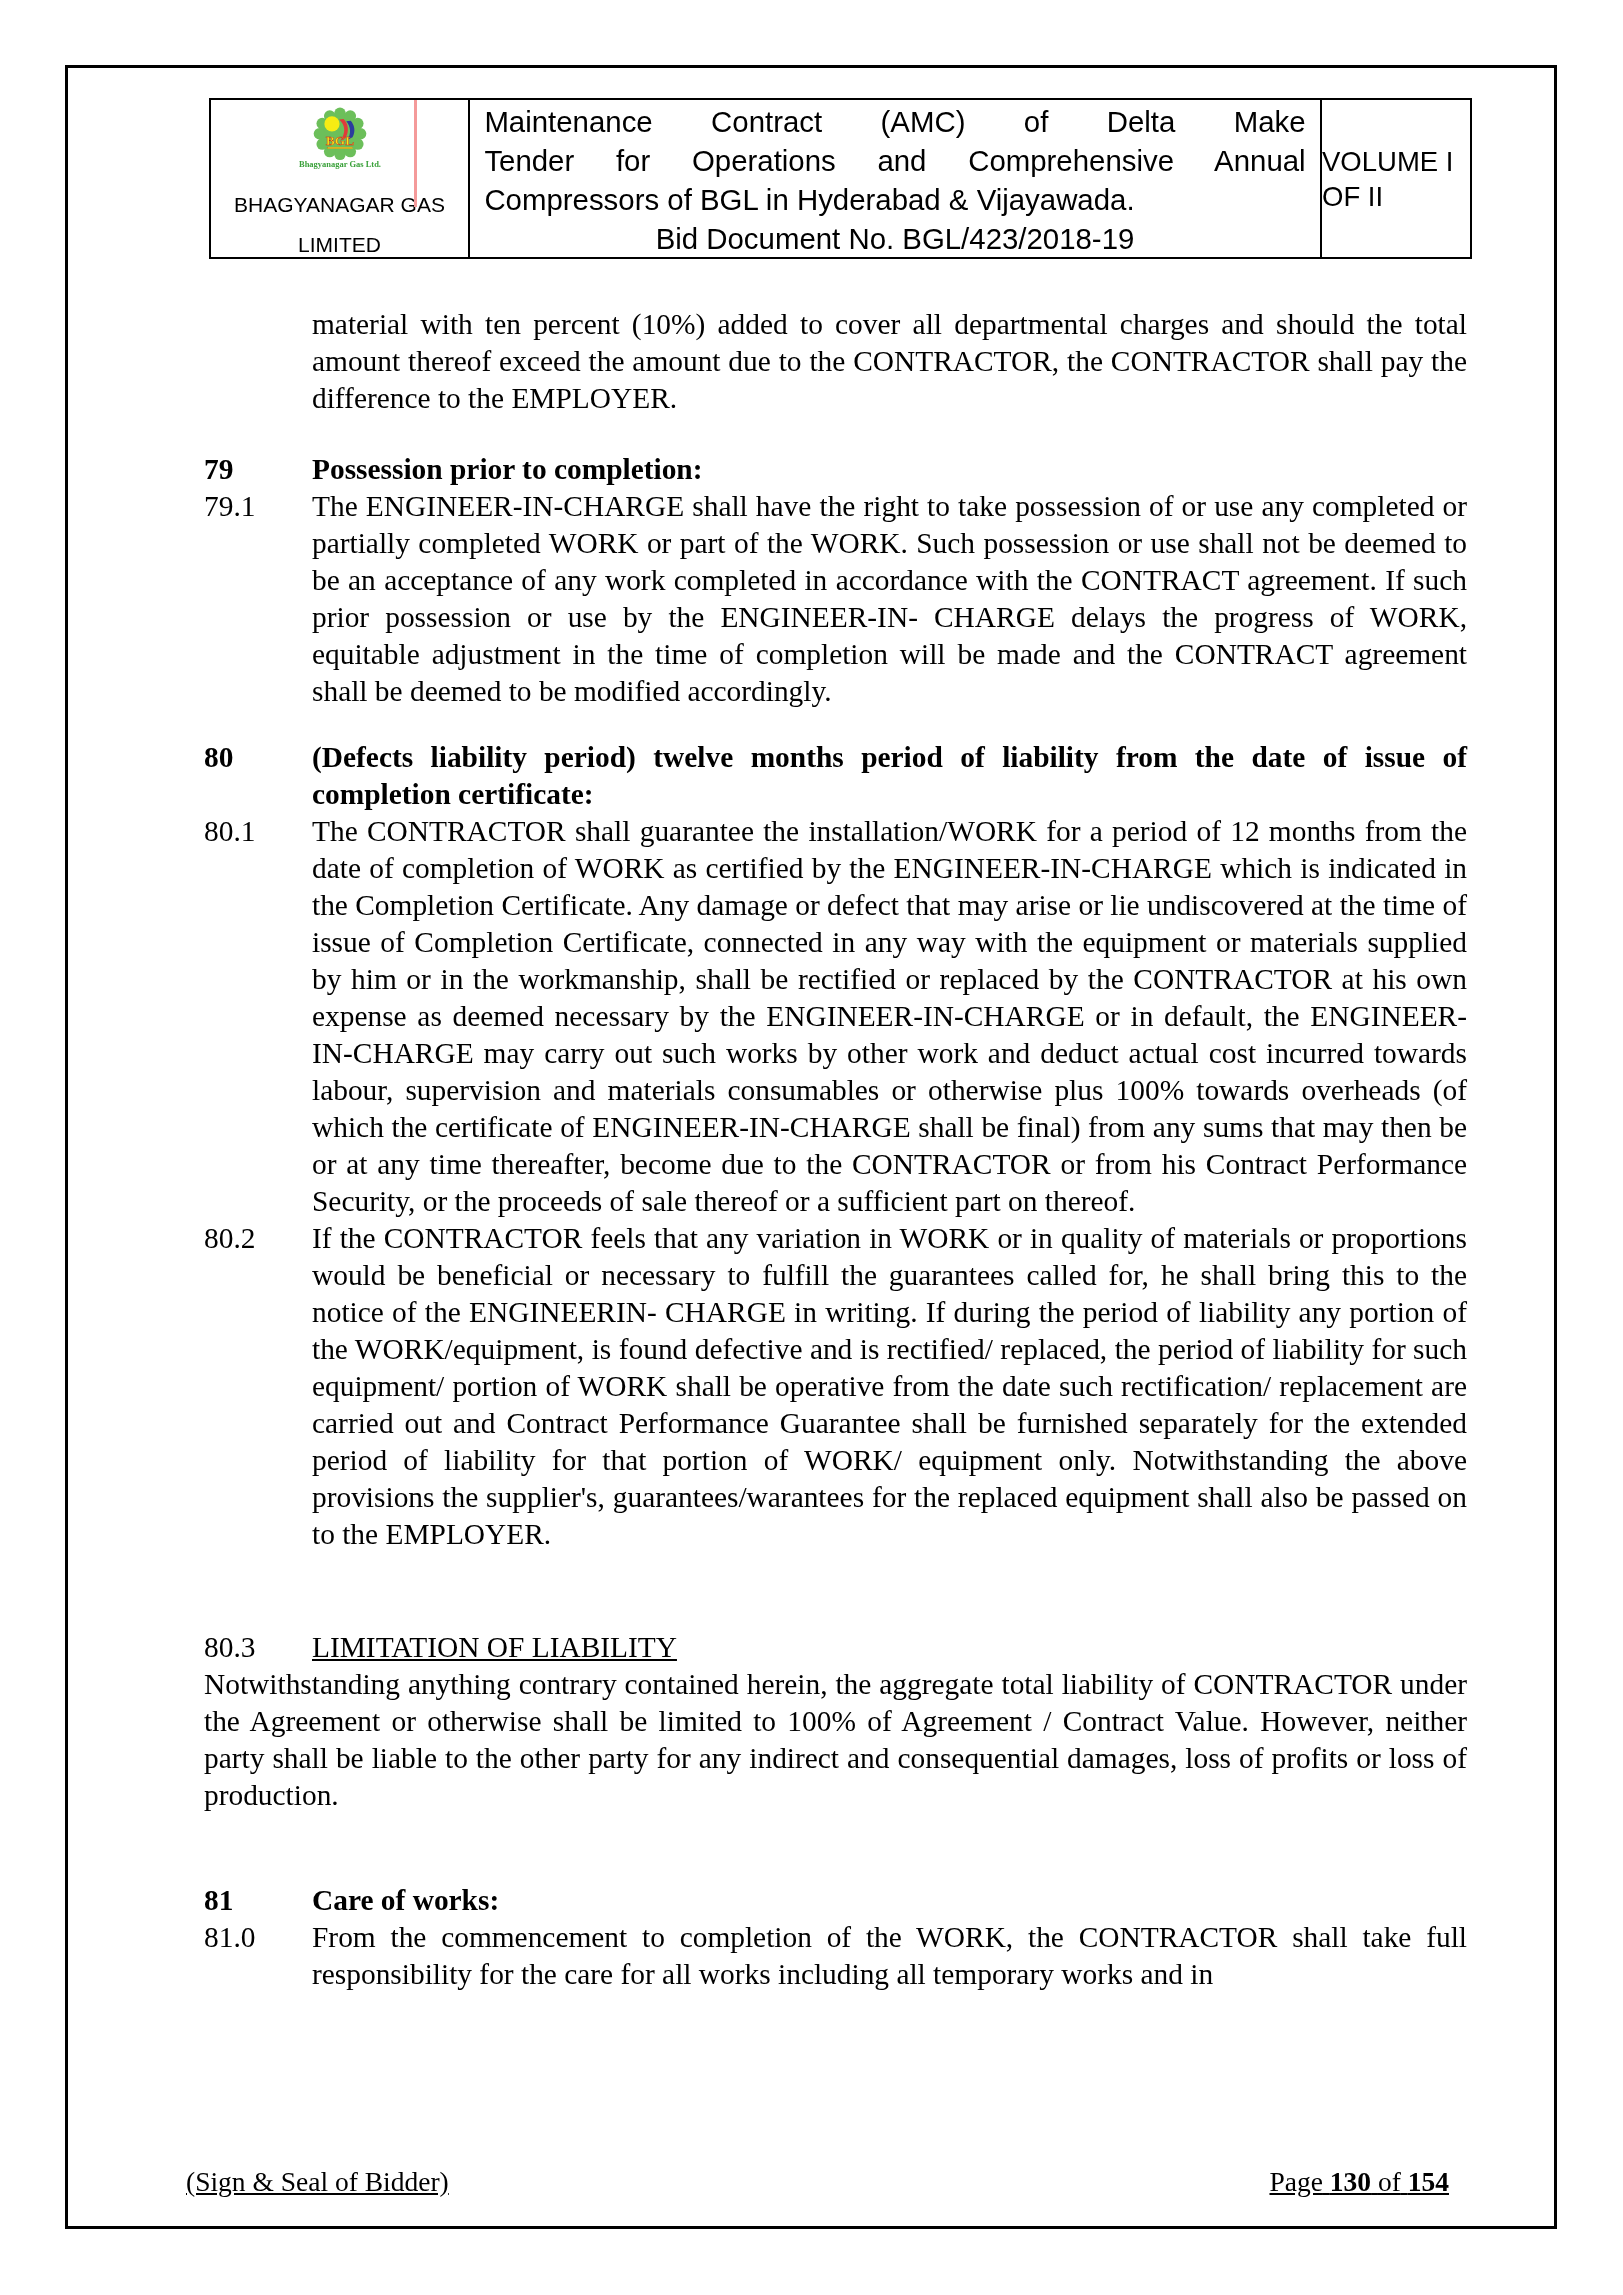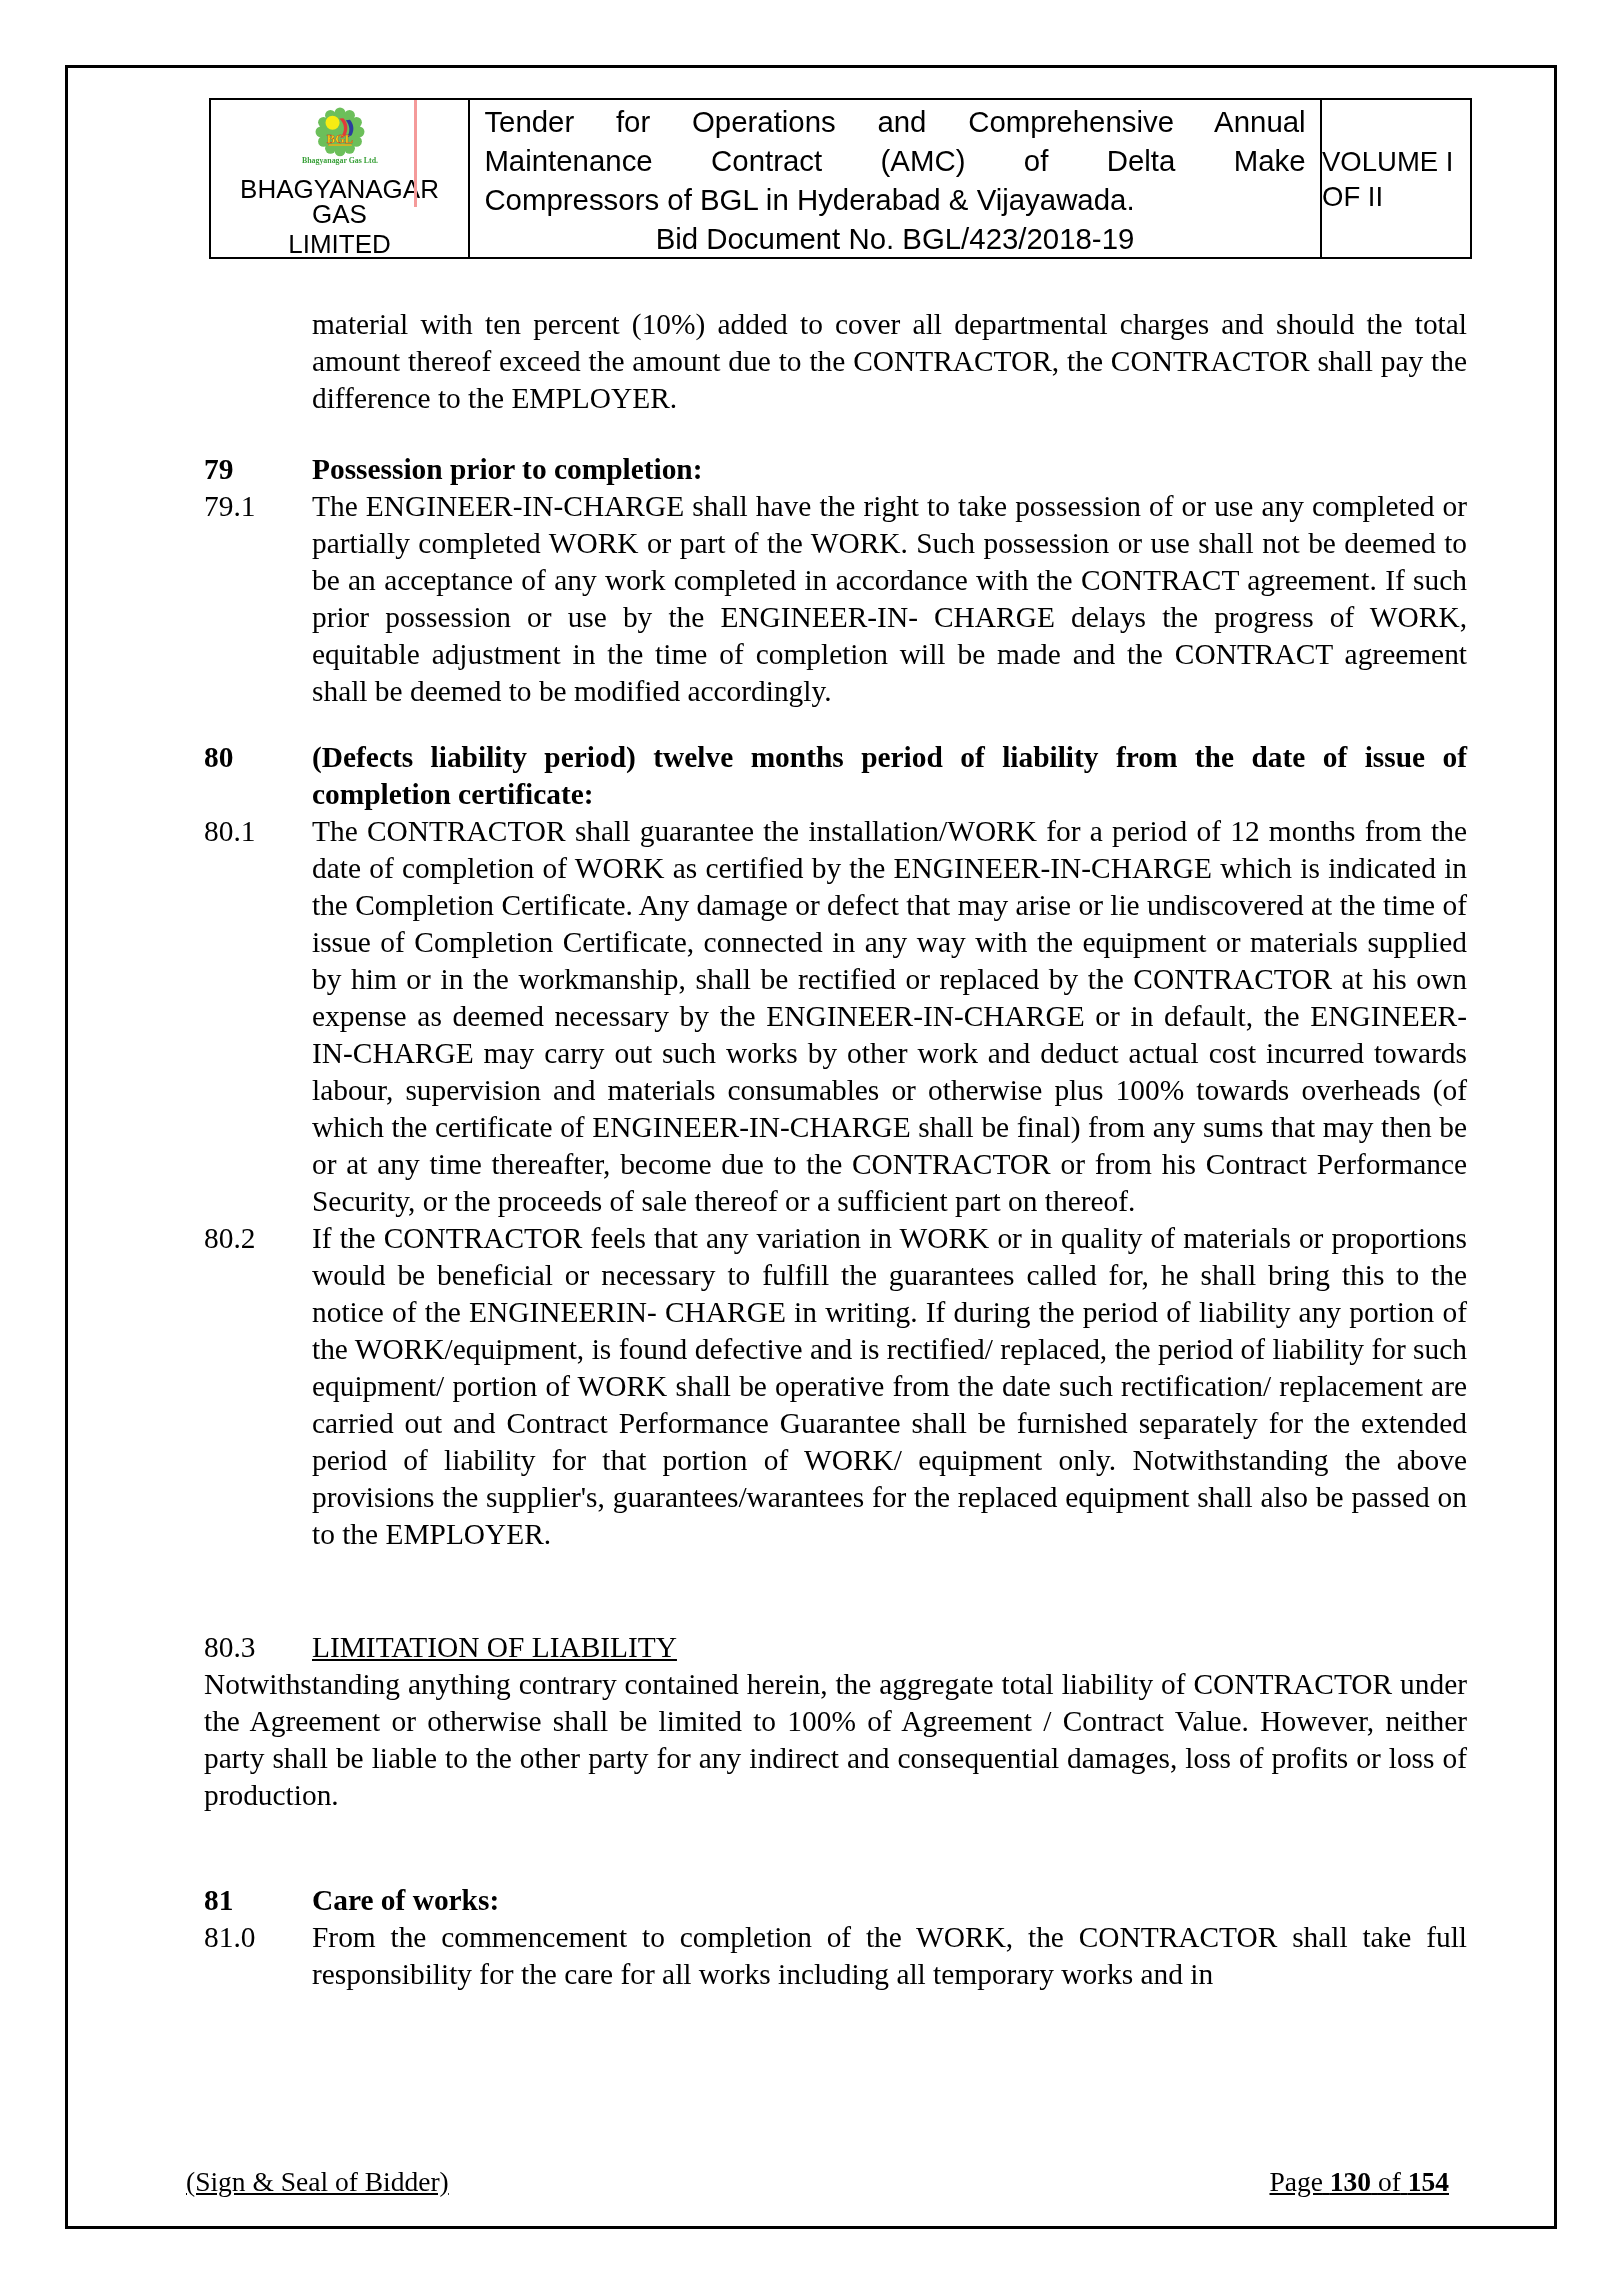--- a/index.html
+++ b/index.html
@@ -16,22 +16,22 @@
   .header-table {
     position:absolute; left:209px; top:98px; width:1263px; height:161px;
     display:flex; border:2.6px solid #000; background:#fff;
   }
   .cell-logo {
     width:257px; position:relative; display:flex; flex-direction:column;
     align-items:center; padding-top:6.5px;
   }
   .redline { position:absolute; right:51px; top:0px; width:2.6px; height:107px; background:#f49a9a; }
   .company-name {
-    font-family:"Liberation Sans", sans-serif; font-size:26px; line-height:25px;
-    text-align:center; margin-top:5px;
+    font-family:"Liberation Sans", sans-serif; font-size:21px; line-height:25px;
+    text-align:center; margin-top:15px;
   }
   .cell-title {
     flex:1; border-left:2.6px solid #000; border-right:2.6px solid #000;
     font-family:"Liberation Sans", sans-serif; font-size:29.4px; line-height:39px;
     padding:2px 14.4px 0 14.4px;
   }
   .t-just { text-align:justify; text-align-last:justify; }
   .t-left { text-align:left; }
   .t-center { text-align:center; }
   .cell-volume {
@@ -92,22 +92,22 @@
           <text x="110" y="86" text-anchor="middle" font-family="Liberation Serif, serif" font-weight="bold" font-size="30" fill="#f7ec13" stroke="#c62828" stroke-width="1">BGL</text>
           <rect x="82" y="90" width="56" height="3.5" fill="#f7ec13" stroke="#c62828" stroke-width="0.6"></rect>
           <text x="110" y="134" text-anchor="middle" font-family="Liberation Serif, serif" font-weight="bold" font-size="19" fill="#3aa13a">Bhagyanagar Gas Ltd.</text>
         </g>
       </svg>
       <div class="company-name">BHAGYANAGAR GAS</div>
       <div class="company-name">LIMITED</div>
     </div>
 
     <div class="cell-title">
+      <div class="t-just">Maintenance Contract (AMC) of Delta Make</div>
       <div class="t-just">Tender for Operations and Comprehensive Annual</div>
-      <div class="t-just">Maintenance Contract (AMC) of Delta Make</div>
       <div class="t-left">Compressors of BGL in Hyderabad &amp; Vijayawada.</div>
       <div class="t-center">Bid Document No. BGL/423/2018-19</div>
     </div>
 
     <div class="cell-volume">
       <div>VOLUME I</div>
       <div>OF II</div>
     </div>
   </div>
 

